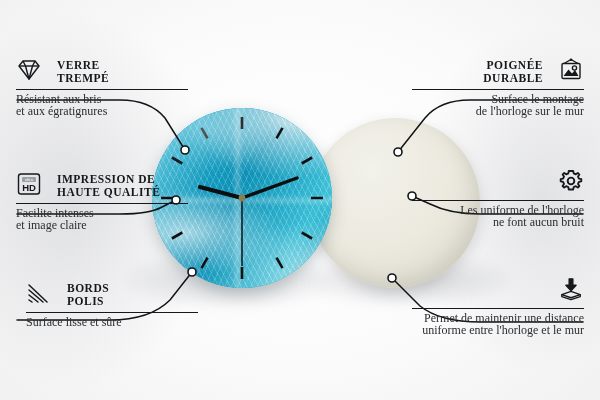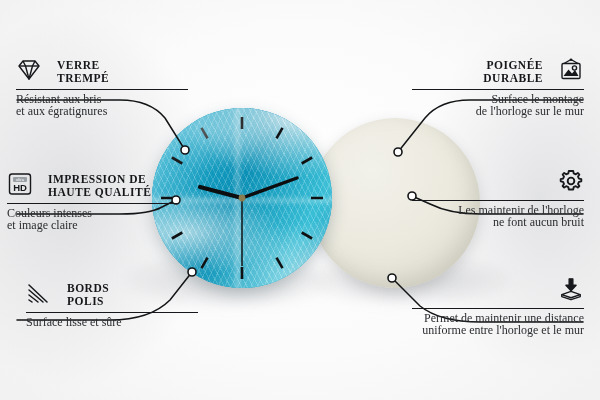--- a/index.html
+++ b/index.html
@@ -106,21 +106,21 @@
     margin-top: 4px;
     font-family: "Liberation Serif", serif;
     font-size: 12px;
     line-height: 11.5px;
     color: #2a2c2f;
   }
   .feature.right .desc { text-align: right; }
   .icon { flex: 0 0 auto; display: block; }
 
   #f-verre      { left: 16px;  top: 58px; }
-  #f-impression { left: 7px;  top: 172px; }
+  #f-impression { left: 16px;  top: 172px; }
   #f-bords      { left: 26px;  top: 281px; }
   #f-poignee    { left: 412px; top: 58px; }
   #f-mecanisme  { left: 412px; top: 169px; }
   #f-entretoise { left: 412px; top: 277px; }
 </style>
 </head>
 <body>
 
 <div id="stage">
 
@@ -203,21 +203,21 @@
         <svg width="26" height="24" viewBox="0 0 26 24">
           <rect x="2.5" y="2" width="21" height="20" rx="2.5" fill="none" stroke="#16181b" stroke-width="1.4"></rect>
           <rect x="6" y="5" width="14" height="5" rx="1" fill="#9aa0a6"></rect>
           <text x="13" y="9.2" font-family="Liberation Sans, sans-serif" font-size="4" fill="#ffffff" text-anchor="middle">ultra</text>
           <text x="13" y="19.2" font-family="Liberation Sans, sans-serif" font-size="9.5" font-weight="bold" fill="#16181b" text-anchor="middle">HD</text>
         </svg>
       </span>
       <span class="title"><span>IMPRESSION DE</span><br><span>HAUTE QUALITÉ</span></span>
     </div>
     <div class="rule"></div>
-    <div class="desc"><span>Couleurs intenses</span><br><span>et image claire</span></div>
+    <div class="desc"><span>Facilite intenses</span><br><span>et image claire</span></div>
   </div>
 
   <div class="feature left" id="f-bords">
     <div class="head">
       <span class="icon">
         <svg width="26" height="24" viewBox="0 0 26 24">
           <g stroke="#16181b" stroke-width="1.5" stroke-linecap="round">
             <line x1="3" y1="4" x2="21" y2="21"></line>
             <line x1="3" y1="9" x2="17" y2="21"></line>
             <line x1="3" y1="14" x2="12" y2="21"></line>
@@ -258,21 +258,21 @@
             <path d="M13,2.2 l2.4,0 l0.5,2.6 l2.3,1 l2.2,-1.5 l1.7,1.7 l-1.5,2.2 l1,2.3 l2.6,0.5 l0,2.4
                      l-2.6,0.5 l-1,2.3 l1.5,2.2 l-1.7,1.7 l-2.2,-1.5 l-2.3,1 l-0.5,2.6 l-2.4,0 l-2.4,0
                      l-0.5,-2.6 l-2.3,-1 l-2.2,1.5 l-1.7,-1.7 l1.5,-2.2 l-1,-2.3 l-2.6,-0.5 l0,-2.4
                      l2.6,-0.5 l1,-2.3 l-1.5,-2.2 l1.7,-1.7 l2.2,1.5 l2.3,-1 l0.5,-2.6 Z"></path>
             <circle cx="13" cy="13" r="3.6"></circle>
           </g>
         </svg>
       </span>
     </div>
     <div class="rule"></div>
-    <div class="desc"><span>Les maintenir de l'horloge</span><br><span>ne font aucun bruit</span></div>
+    <div class="desc"><span>Les uniforme de l'horloge</span><br><span>ne font aucun bruit</span></div>
   </div>
 
   <div class="feature right" id="f-entretoise">
     <div class="head">
       <span class="icon">
         <svg width="26" height="24" viewBox="0 0 26 26">
           <g fill="none" stroke="#16181b" stroke-width="1.5" stroke-linejoin="round">
             <path d="M11,2 L15,2 L15,9 L18.5,9 L13,15 L7.5,9 L11,9 Z" fill="#16181b"></path>
             <path d="M13,15.5 L23,19 L13,22.5 L3,19 Z"></path>
             <path d="M3,19 L3,21.2 L13,24.6 L23,21.2 L23,19"></path>

